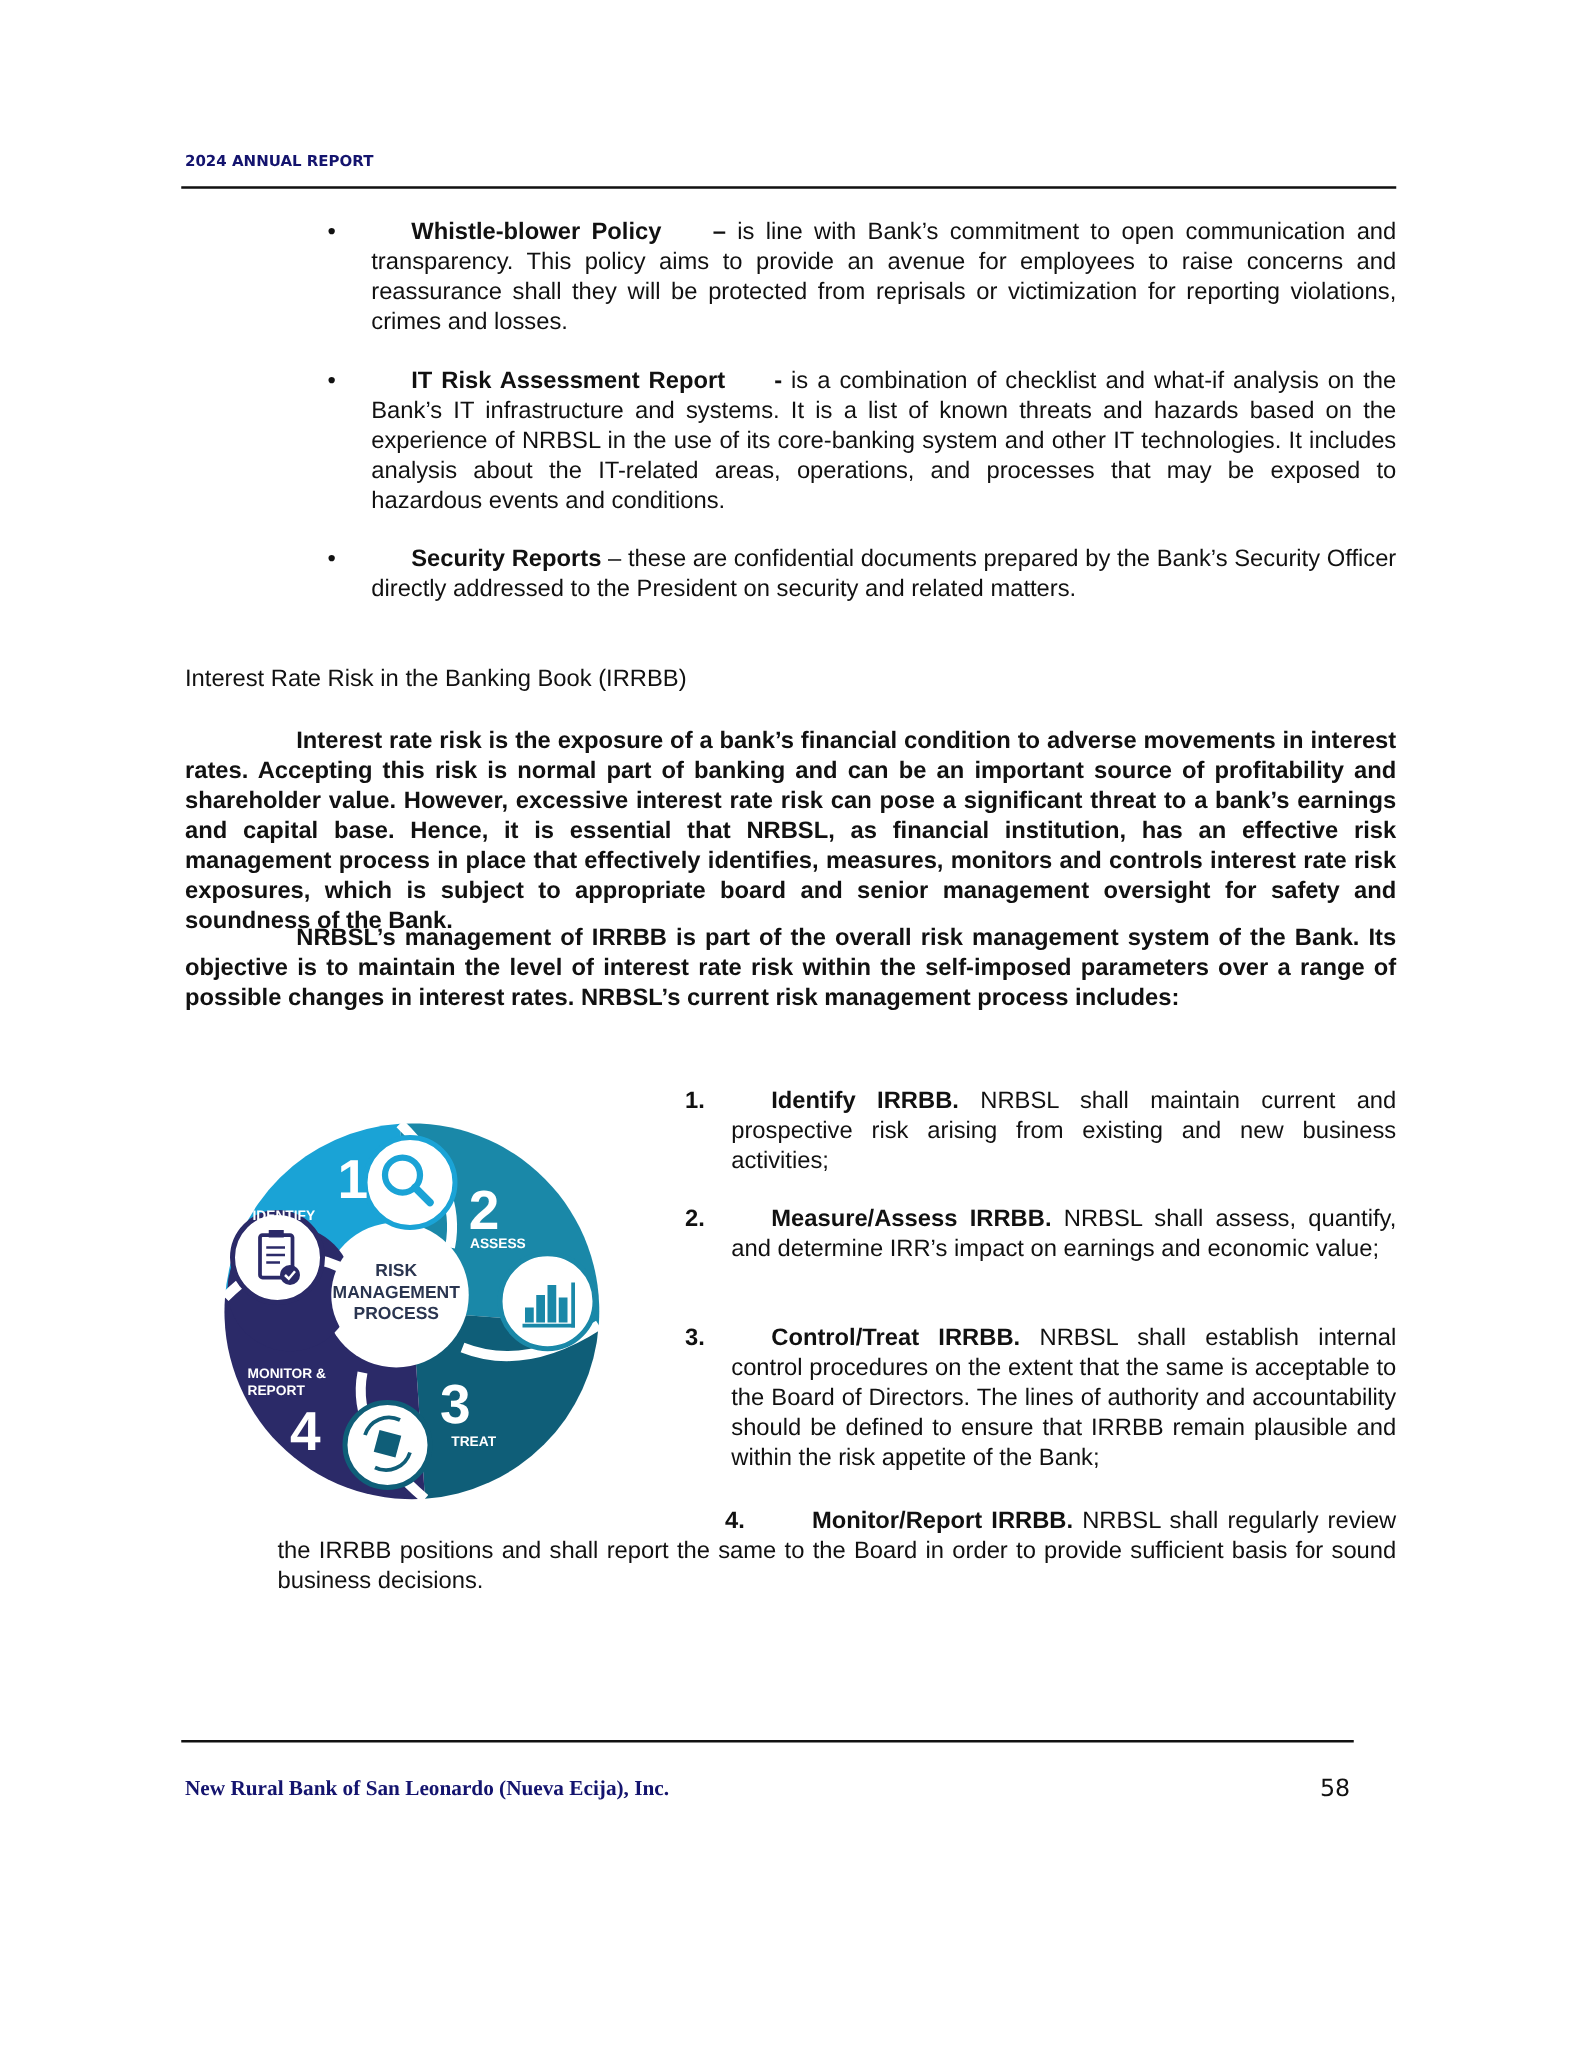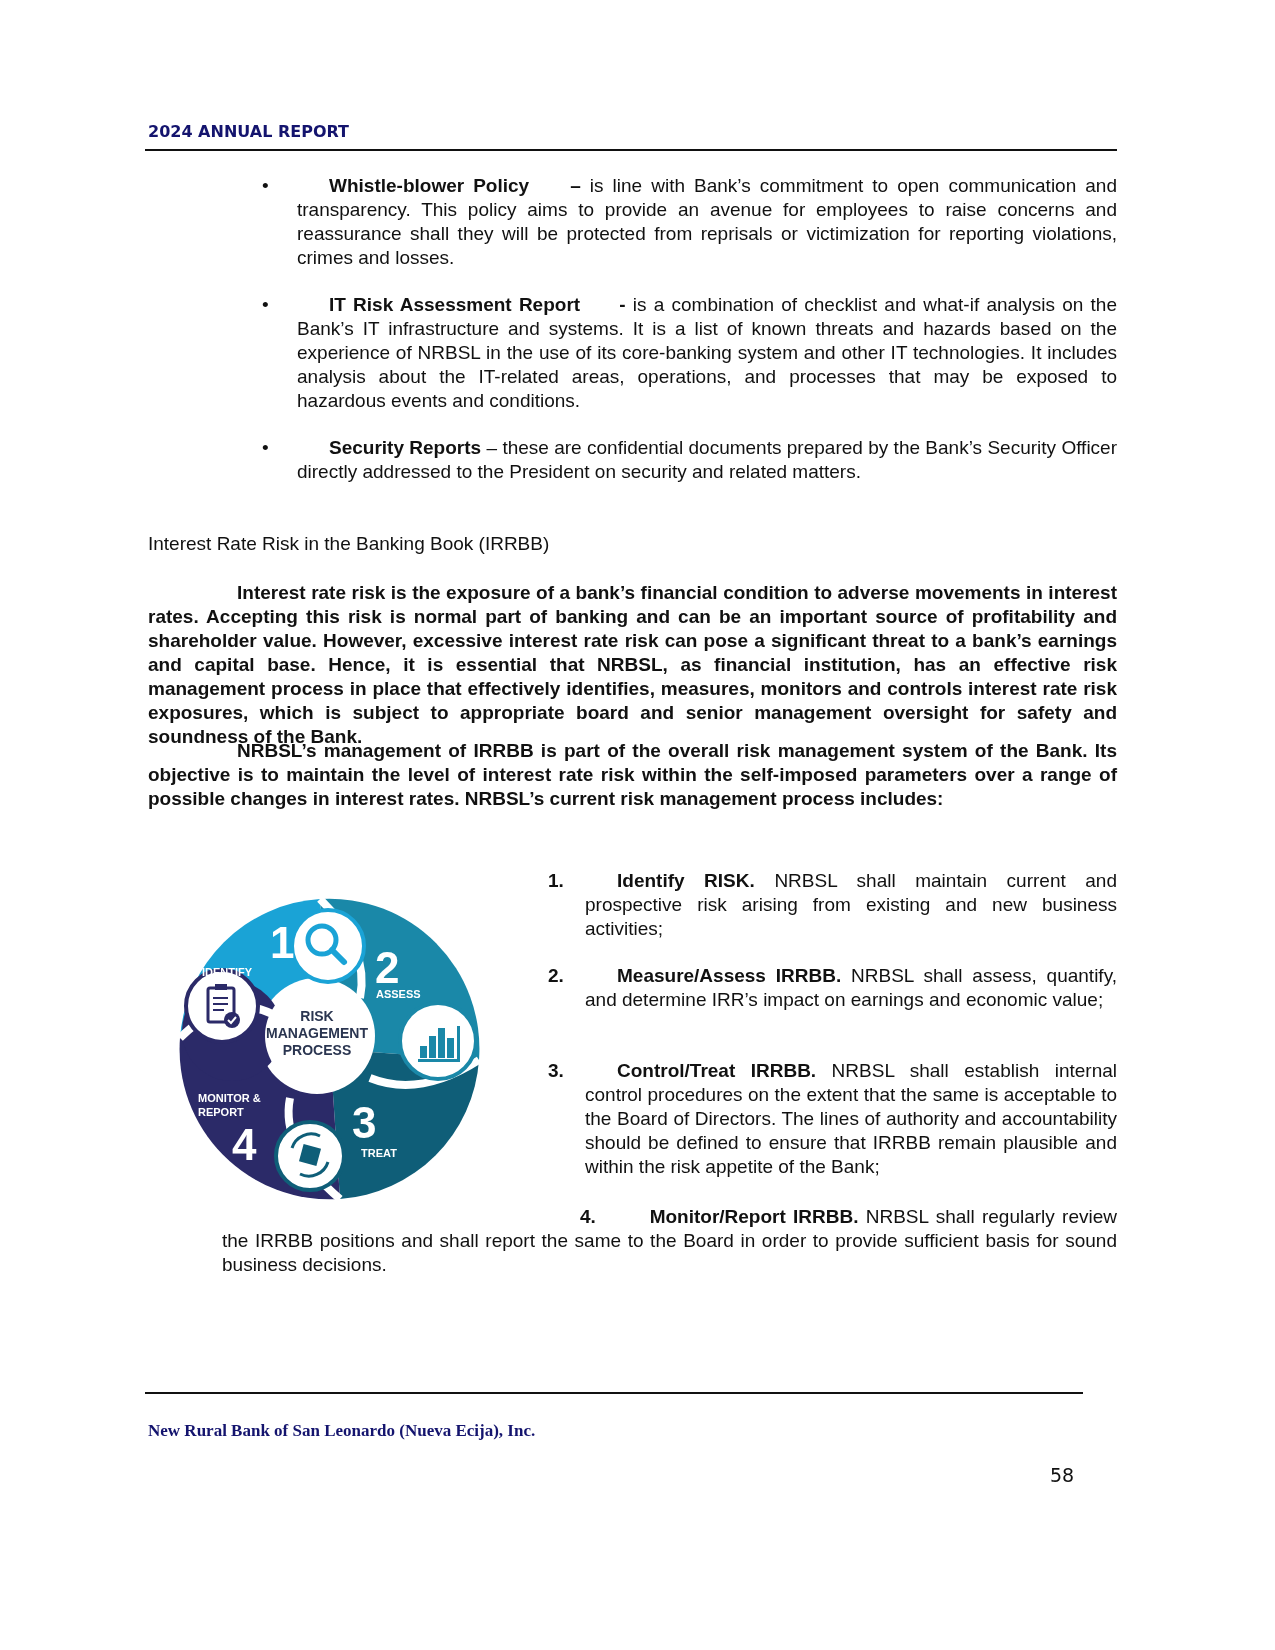--- a/index.html
+++ b/index.html
@@ -1,37 +1,37 @@
 <!DOCTYPE html>
 <html><head>
 <meta charset="utf-8">
 <style>
   html, body { margin: 0; padding: 0; background: #ffffff; }
   body { width: 1275px; height: 1650px; position: relative; overflow: hidden;
          font-family: "Liberation Sans", sans-serif; color: #111; }
   .abs { position: absolute; }
   .hdr-title { left: 148px; top: 122px; font-family: "DejaVu Sans", sans-serif; font-weight: bold;
-               font-size: 16px; color: #14146e; letter-spacing: 0px; }
+               font-size: 12px; color: #14146e; letter-spacing: 0px; }
   .hdr-rule { left: 145px; top: 149px; width: 972px; height: 2px; background: #111; }
   .body-txt { font-size: 19px; line-height: 24px; text-align: justify; }
   .bullet-item { left: 262px; width: 855px; }
   .bullet-dot { position: absolute; left: 0; top: 0; width: 20px; }
   .bullet-text { margin-left: 35px; }
   b { font-weight: bold; margin-left: 32px; }
   .sec-heading { left: 148px; top: 533px; font-size: 19px; font-weight: normal; }
   .para { left: 148px; width: 969px; }
   .indent { text-indent: 89px; font-weight: bold; }
   .list-item { left: 548px; width: 569px; }
   .list-num { position: absolute; left: 0; top: 0; font-weight: bold; }
   .list-text { margin-left: 37px; }
   .footer-rule { left: 145px; top: 1392px; width: 938px; height: 2px; background: #111; }
   .footer-name { left: 148px; top: 1421px; font-family: Liberation Serif, serif; font-weight: bold;
                  font-size: 17px; color: #14146e; }
-  .page-num { left: 1050px; top: 1420px; width: 36px; text-align: left;
-              font-family: "DejaVu Sans", sans-serif; font-size: 19px; color: #111; margin-top: 44px; }
+  .page-num { left: 1050px; top: 1420px; width: 36px; text-align: center;
+              font-family: "DejaVu Sans", sans-serif; font-size: 19px; color: #111; }
   .diagram { left: 170px; top: 888px; width: 320px; height: 322px; }
   .diagram svg text { font-family: "Liberation Sans", sans-serif; font-weight: bold; }
 </style>
 </head>
 <body>
 
 <div class="abs hdr-title">2024 ANNUAL REPORT</div>
 <div class="abs hdr-rule"></div>
 
 <div class="abs bullet-item body-txt" style="top:174px;">
@@ -113,21 +113,21 @@
     <text x="28" y="228" font-size="11" fill="#ffffff">REPORT</text>
 
     <text x="147" y="133" font-size="14" fill="#2a3550" text-anchor="middle">RISK</text>
     <text x="147" y="150" font-size="14" fill="#2a3550" text-anchor="middle">MANAGEMENT</text>
     <text x="147" y="167" font-size="14" fill="#2a3550" text-anchor="middle">PROCESS</text>
   </svg>
 </div>
 
 <div class="abs list-item body-txt" style="top:869px;">
   <span class="list-num">1.</span>
-  <div class="list-text"><b>Identify RISK.</b> <span>NRBSL shall maintain current and prospective risk arising from existing and new business activities;</span></div>
+  <div class="list-text"><b>Identify IRRBB.</b> <span>NRBSL shall maintain current and prospective risk arising from existing and new business activities;</span></div>
 </div>
 <div class="abs list-item body-txt" style="top:964px;">
   <span class="list-num">2.</span>
   <div class="list-text"><b>Measure/Assess IRRBB.</b> <span>NRBSL shall assess, quantify, and determine IRR’s impact on earnings and economic value;</span></div>
 </div>
 <div class="abs list-item body-txt" style="top:1059px;">
   <span class="list-num">3.</span>
   <div class="list-text"><b>Control/Treat IRRBB.</b> <span>NRBSL shall establish internal control procedures on the extent that the same is acceptable to the Board of Directors. The lines of authority and accountability should be defined to ensure that IRRBB remain plausible and within the risk appetite of the Bank;</span></div>
 </div>
 <div class="abs body-txt" style="top:1205px; left:222px; width:895px; text-indent:326px;"><b>4.</b>&nbsp;&nbsp;&nbsp;<b>Monitor/Report IRRBB.</b> <span>NRBSL shall regularly review the IRRBB positions and shall report the same to the Board in order to provide sufficient basis for sound business decisions.</span></div>

